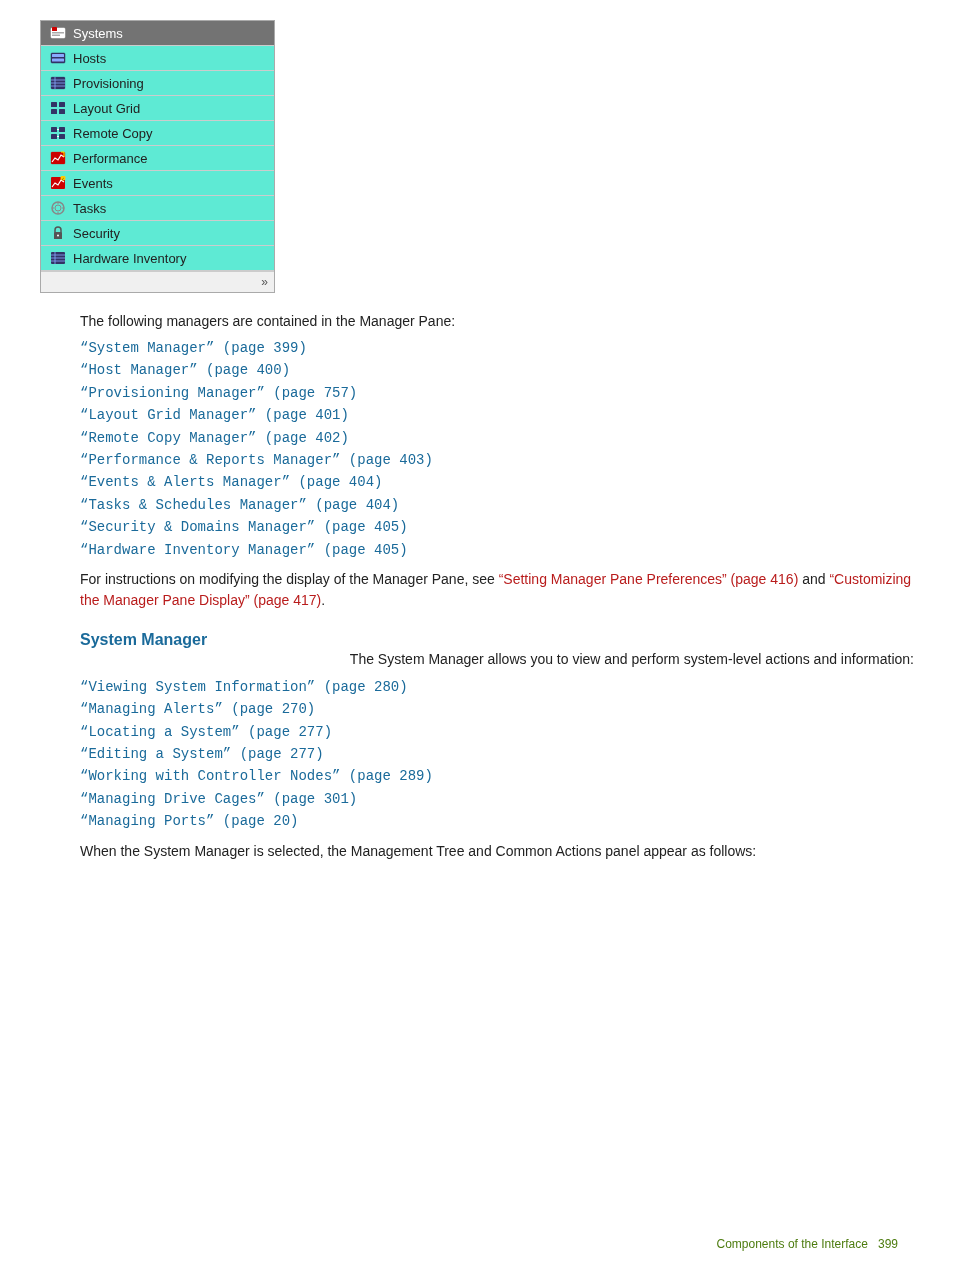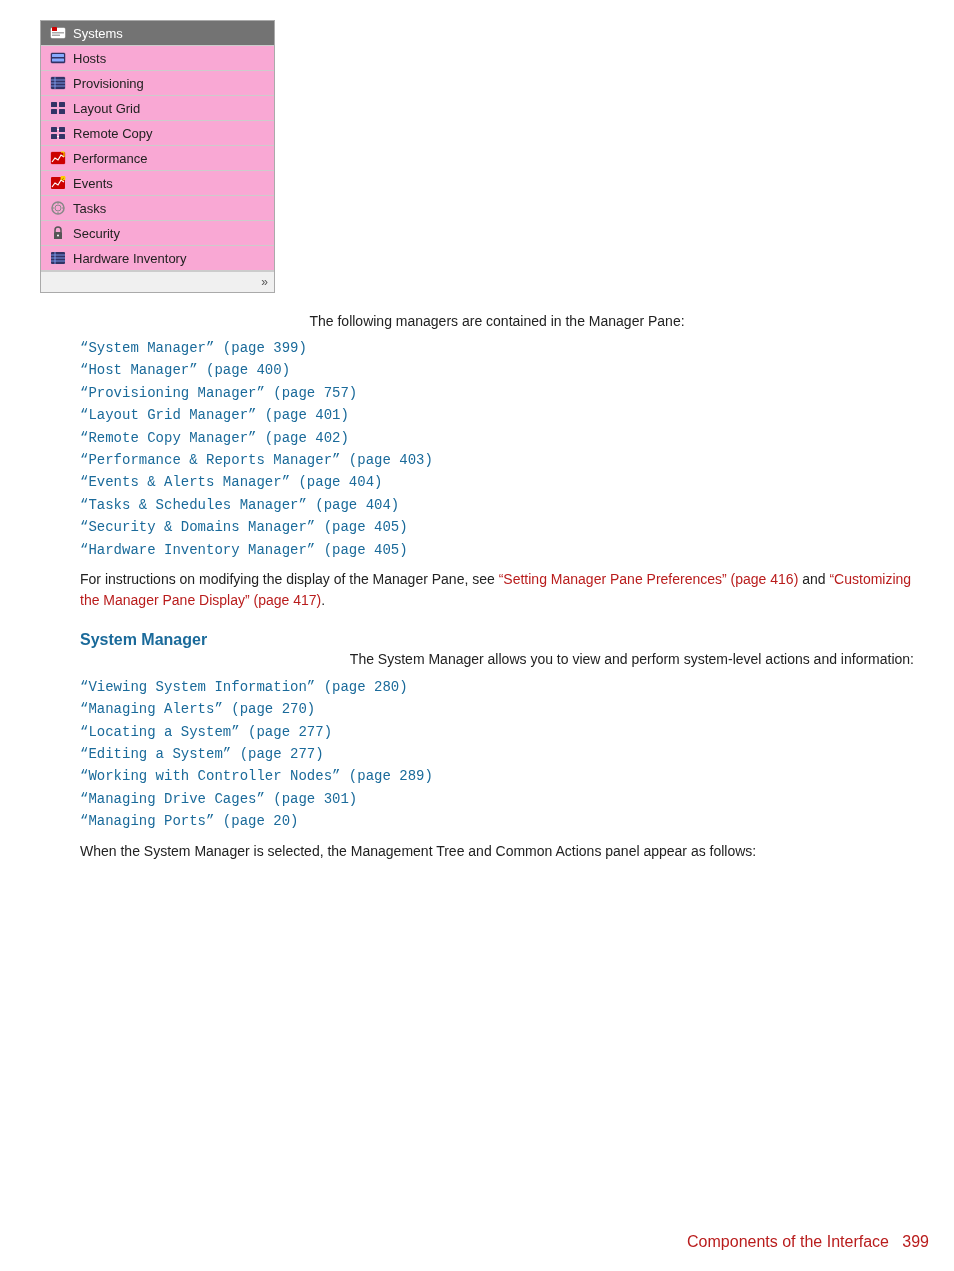--- a/index.html
+++ b/index.html
@@ -19,21 +19,21 @@
       border: 1px solid #aaa;
       margin-bottom: 20px;
       font-size: 13px;
     }
     .manager-pane-item {
       display: flex;
       align-items: center;
       padding: 4px 8px;
       border-bottom: 1px solid #ccc;
       cursor: pointer;
-      background: #f9a8d4;
+      background: #5eead4;
     }
     .manager-pane-item:last-child {
       border-bottom: none;
     }
     .manager-pane-item.active {
       background: #737373;
       color: #fff;
     }
     .manager-pane-item .icon {
       width: 18px;
@@ -68,21 +68,20 @@
 
     
     .content {
       margin-left: 40px;
       margin-top: 10px;
     }
 
     .intro-text {
       margin-bottom: 8px;
       font-size: 14px;
-      text-align: center;
     }
 
     .link-list {
       margin-bottom: 4px;
       font-family: Liberation Mono, monospace;
     }
     .link-item {
       display: block;
       color: #1a6a9a;
       text-decoration: none;
@@ -329,15 +328,15 @@
     </a>
     <a class="link-item" href="#">
       <span>“Managing Ports” (page 20)</span>
     </a>
   </div>
 
   <p class="section-note">When the System Manager is selected, the Management Tree and Common Actions panel appear as follows:</p>
 
 </div>
 
-<div style="position:fixed; bottom:20px; right:25px; font-size:16px; color:#b91c1c;">
+<div style="position:fixed; bottom:20px; right:56px; font-size:12px; color:#4d7c0f;">
   <span>Components of the Interface</span>&nbsp;&nbsp;&nbsp;<span>399</span>
 </div>
 
 </body></html>

